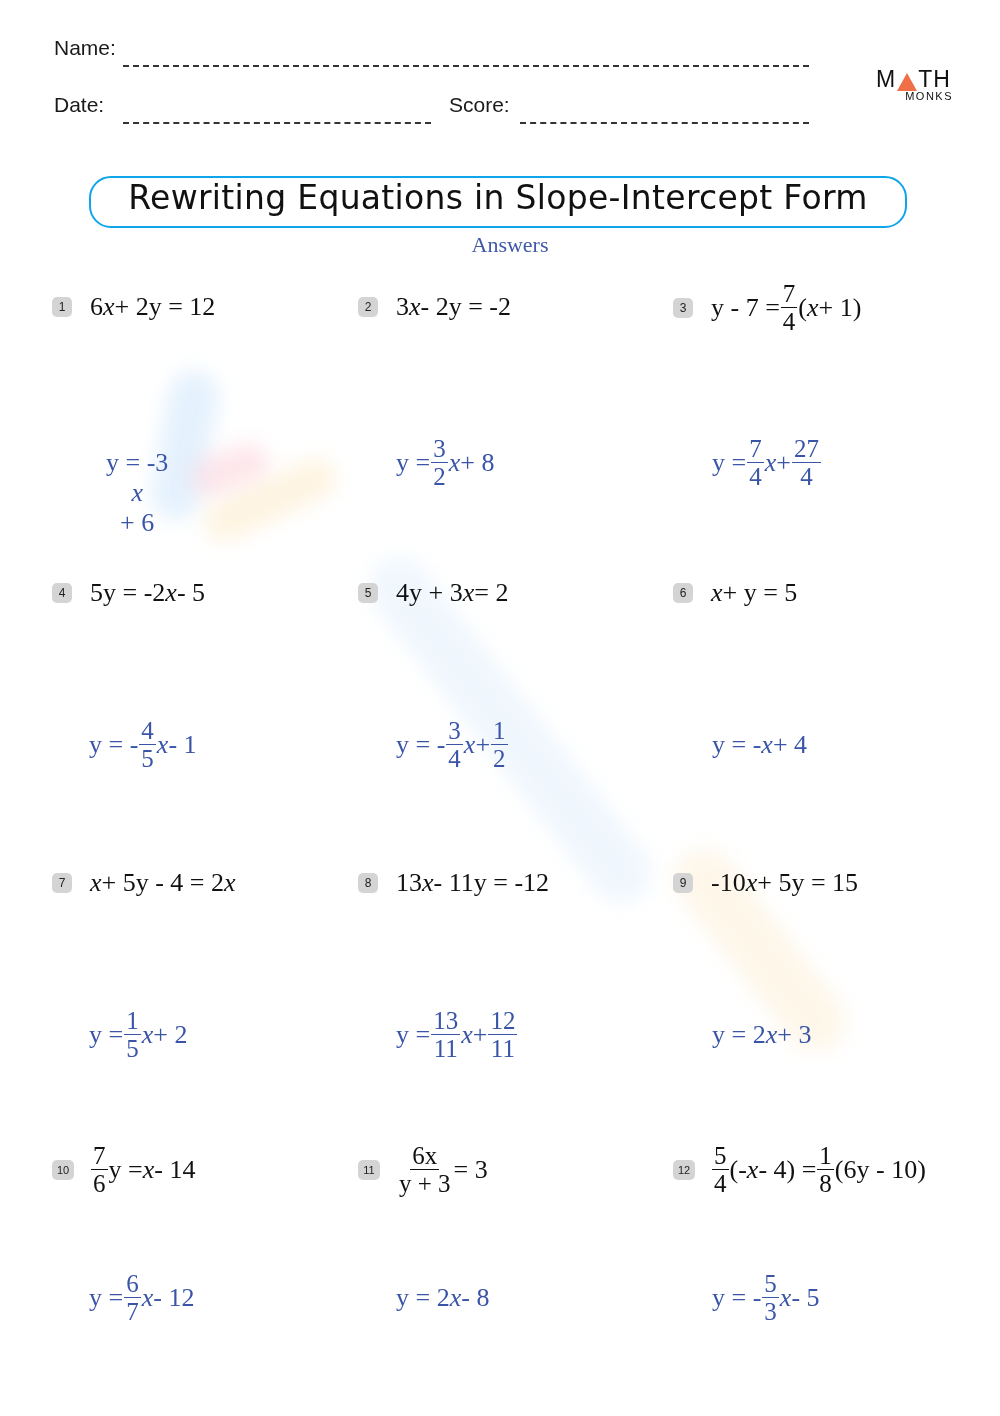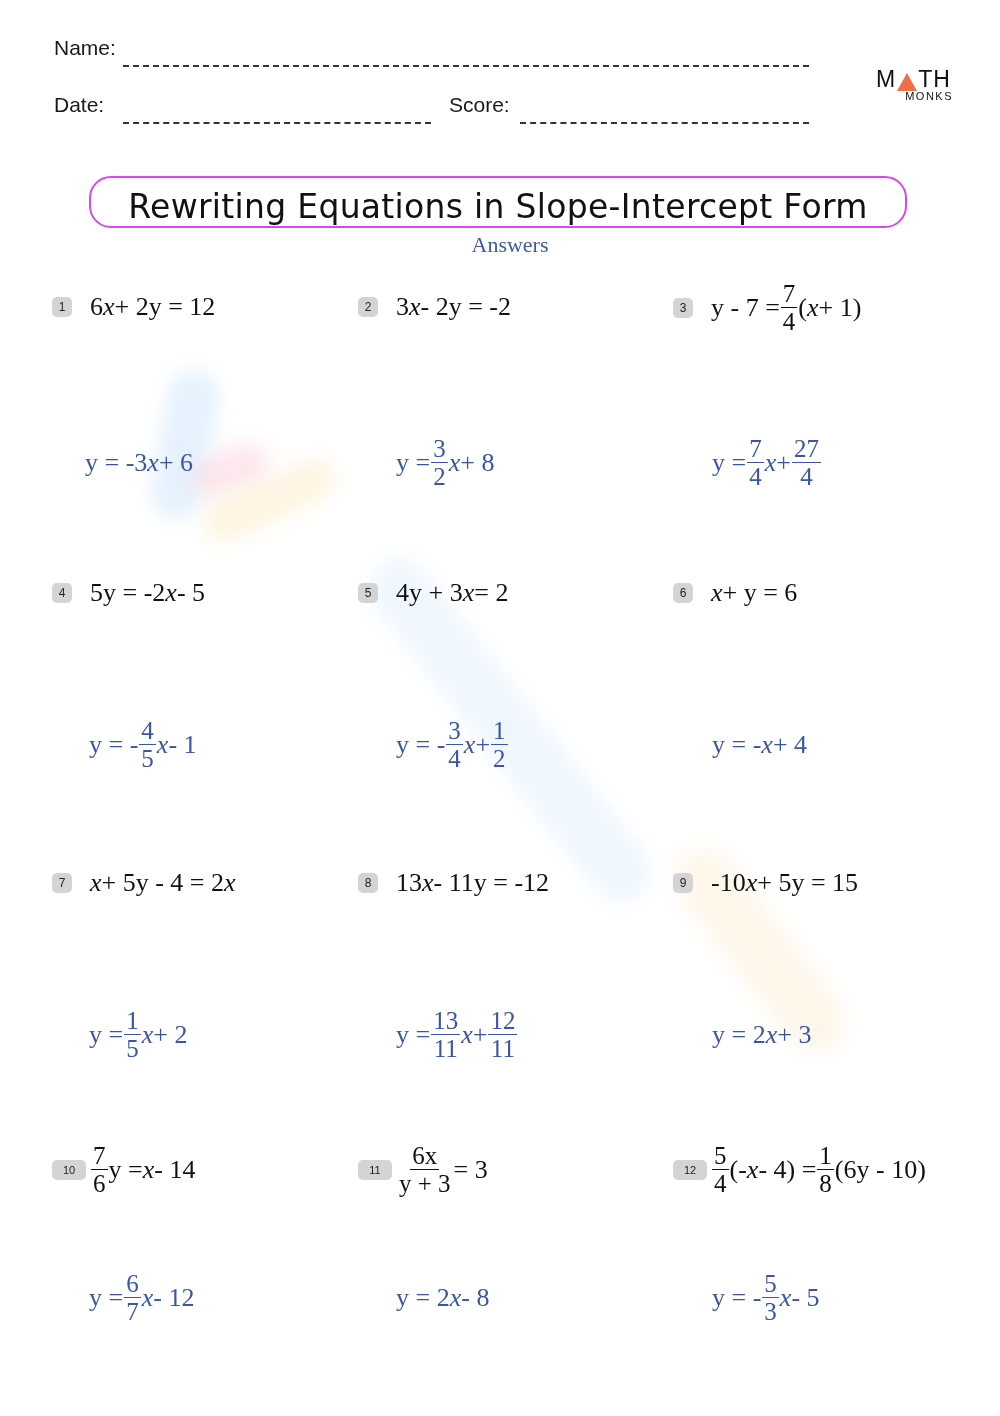--- a/index.html
+++ b/index.html
@@ -9,33 +9,33 @@
   
   .hdr-label { position: absolute; font-family: "Liberation Sans", sans-serif; font-size: 21px; color: #1a1a1a; }
   .dash { position: absolute; border-bottom: 2px dashed #333; height: 0; }
 
   .logo { position: absolute; left: 876px; top: 66px; width: 80px; }
   .logo-top { font-family: "Liberation Sans", sans-serif; font-size: 23px; letter-spacing: 1px; color: #111; display: flex; align-items: flex-end; }
   .logo-tri { width: 0; height: 0; border-left: 10px solid transparent; border-right: 10px solid transparent; border-bottom: 18px solid #ef6f47; margin: 0 1px 2px 1px; }
   .logo-bot { font-family: "Liberation Sans", sans-serif; font-size: 11px; letter-spacing: 1.5px; color: #111; text-align: right; margin-top: -3px; padding-right: 3px; }
 
   .title-box { position: absolute; left: 89px; top: 176px; width: 814px; height: 48px;
-               border: 2px solid #d946ef; border-radius: 22px; display: flex; align-items: flex-end; justify-content: center; }
+               border: 2px solid #0ea5e9; border-radius: 22px; display: flex; align-items: flex-start; justify-content: center; }
   .title-text { font-family: "DejaVu Sans", "Liberation Sans", sans-serif; font-size: 33px; color: #111; letter-spacing: 0.3px; }
   .subtitle { position: absolute; left: 0; width: 1020px; top: 232px; text-align: center; font-size: 22px; color: #4159a8; }
 
   
   .wm { position: absolute; filter: blur(10px); opacity: 0.55; border-radius: 30px; }
 
   
   .prob { position: absolute; display: flex; align-items: center; }
   .badge { width: 20px; height: 20px; border-radius: 5px; background: #d4d4d4;
            font-family: "Liberation Sans", sans-serif; font-size: 12px; color: #222;
            display: flex; align-items: center; justify-content: center; margin-right: 18px; flex-shrink: 0; }
-  .badge.wide { width: 34px; font-size: 11px; margin-right: 4px; }
+  .badge.wide { width: 22px; font-size: 11px; margin-right: 16px; }
   .eq { font-size: 26px; color: #111; white-space: nowrap; display: flex; align-items: center; }
   .ans { position: absolute; font-size: 26px; color: #3a55a8; white-space: nowrap; display: flex; align-items: center; }
   .frac { display: inline-flex; flex-direction: column; align-items: center; vertical-align: middle; margin: 0 1px; line-height: 1; }
   .frac .num { padding: 0 2px 1px; border-bottom: 1.6px solid currentColor; font-size: 25px; }
   .frac .den { padding: 1px 2px 0; font-size: 25px; }
   .it { font-style: italic; }
 </style>
 </head>
 <body>
 
@@ -68,21 +68,21 @@
 
 <div id="problems">
     <div class="prob" style="left: 52px; top: 292px;">
       <div class="badge">1</div>
       <div class="eq">
         <span>6</span>
         <span class="it">x</span>
         <span> + 2y = 12</span>
       </div>
     </div>
-    <div class="ans" style="left: 85px; top: 448px;">
+    <div class="ans" style="left: 106px; top: 448px; flex-direction: column;">
       <span>y = -3</span>
       <span class="it">x</span>
       <span> + 6</span>
     </div>
     <div class="prob" style="left: 358px; top: 292px;">
       <div class="badge">2</div>
       <div class="eq">
         <span>3</span>
         <span class="it">x</span>
         <span> - 2y = -2</span>
@@ -158,21 +158,21 @@
       <span> + </span>
       <span class="frac">
         <span class="num">1</span>
         <span class="den">2</span>
       </span>
     </div>
     <div class="prob" style="left: 673px; top: 578px;">
       <div class="badge">6</div>
       <div class="eq">
         <span class="it">x</span>
-        <span> + y = 6</span>
+        <span> + y = 5</span>
       </div>
     </div>
     <div class="ans" style="left: 712px; top: 730px;">
       <span>y = -</span>
       <span class="it">x</span>
       <span> + 4</span>
     </div>
     <div class="prob" style="left: 52px; top: 868px;">
       <div class="badge">7</div>
       <div class="eq">

